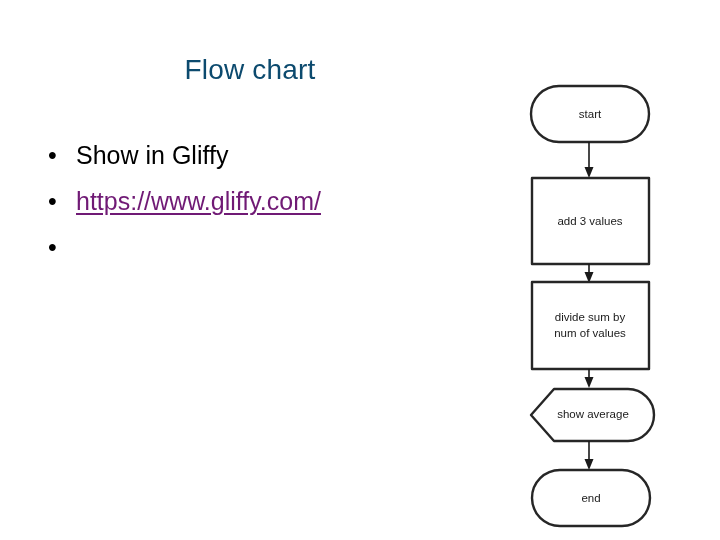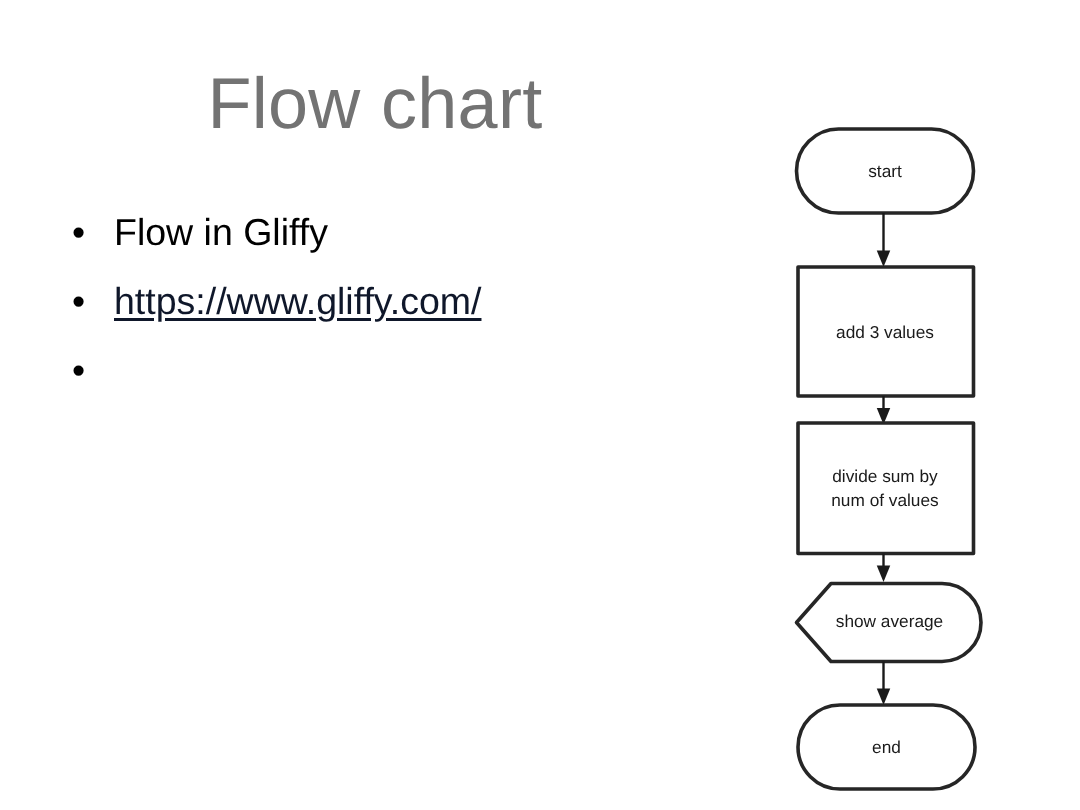--- a/index.html
+++ b/index.html
@@ -16,24 +16,24 @@
     color: #000000;
   }
 
   
   #slide-title {
     position: absolute;
     left: 0;
     top: 49px;
     width: 500px;
     text-align: center;
-    font-size: 48px;
+    font-size: 28px;
     line-height: 42px;
     font-weight: 400;
-    color: #737373;
+    color: #0c4a6e;
     letter-spacing: 0.2px;
     white-space: nowrap;
   }
 
   
   #bullet-list {
     position: absolute;
     left: 30px;
     top: 132px;
     width: 460px;
@@ -52,21 +52,21 @@
   }
   .bullet-dot {
     position: absolute;
     left: 18px;
     top: 0;
     font-size: 25px;
     line-height: 46px;
     color: #000000;
   }
   .bullet-text.link {
-    color: #0f172a;
+    color: #701a75;
     text-decoration: underline;
     text-underline-offset: 3px;
   }
 
   
   #flow-chart {
     position: absolute;
     left: 500px;
     top: 64px;
     width: 200px;
@@ -100,21 +100,21 @@
 </style>
 </head>
 <body>
 
 <div id="slide-title">Flow chart</div>
 
 <ul id="bullet-list">
 
   <li class="bullet-row">
     <span class="bullet-dot">•</span>
-    <span class="bullet-text">Flow in Gliffy</span>
+    <span class="bullet-text">Show in Gliffy</span>
   </li>
 
   <li class="bullet-row">
     <span class="bullet-dot">•</span>
     <a class="bullet-text link" href="#">https://www.gliffy.com/</a>
   </li>
 
   <li class="bullet-row">
     <span class="bullet-dot">•</span>
   </li>

